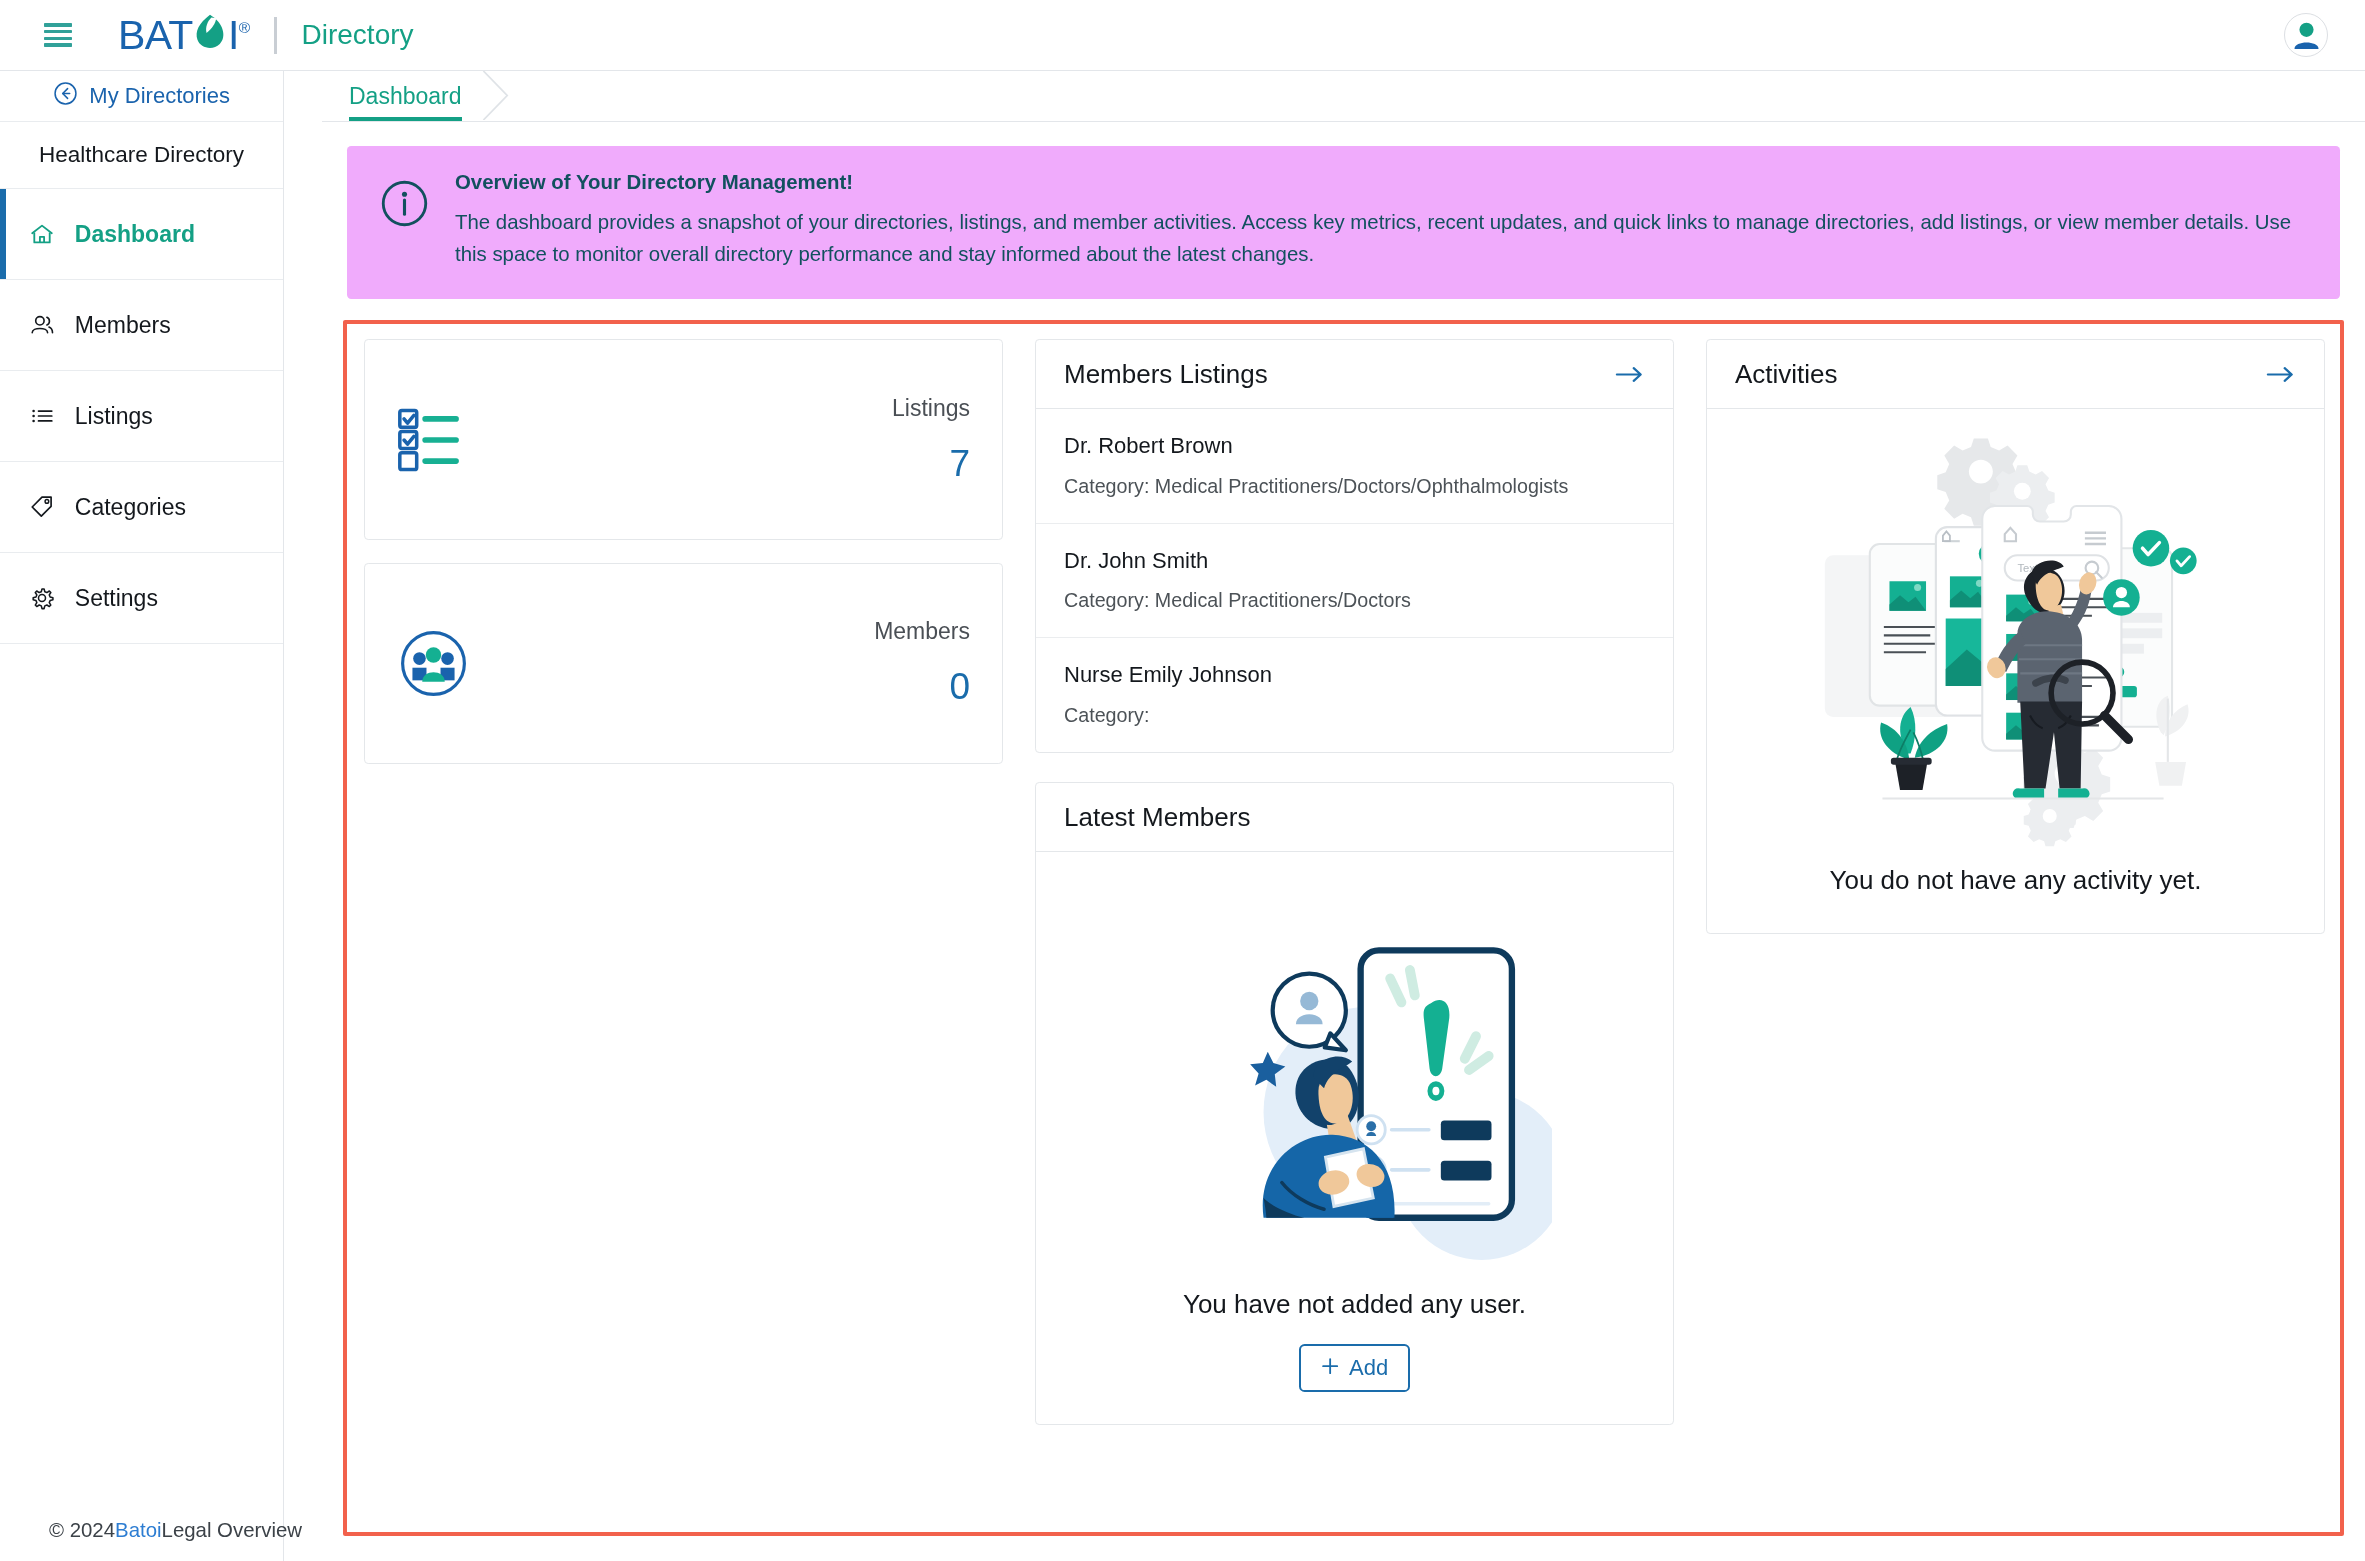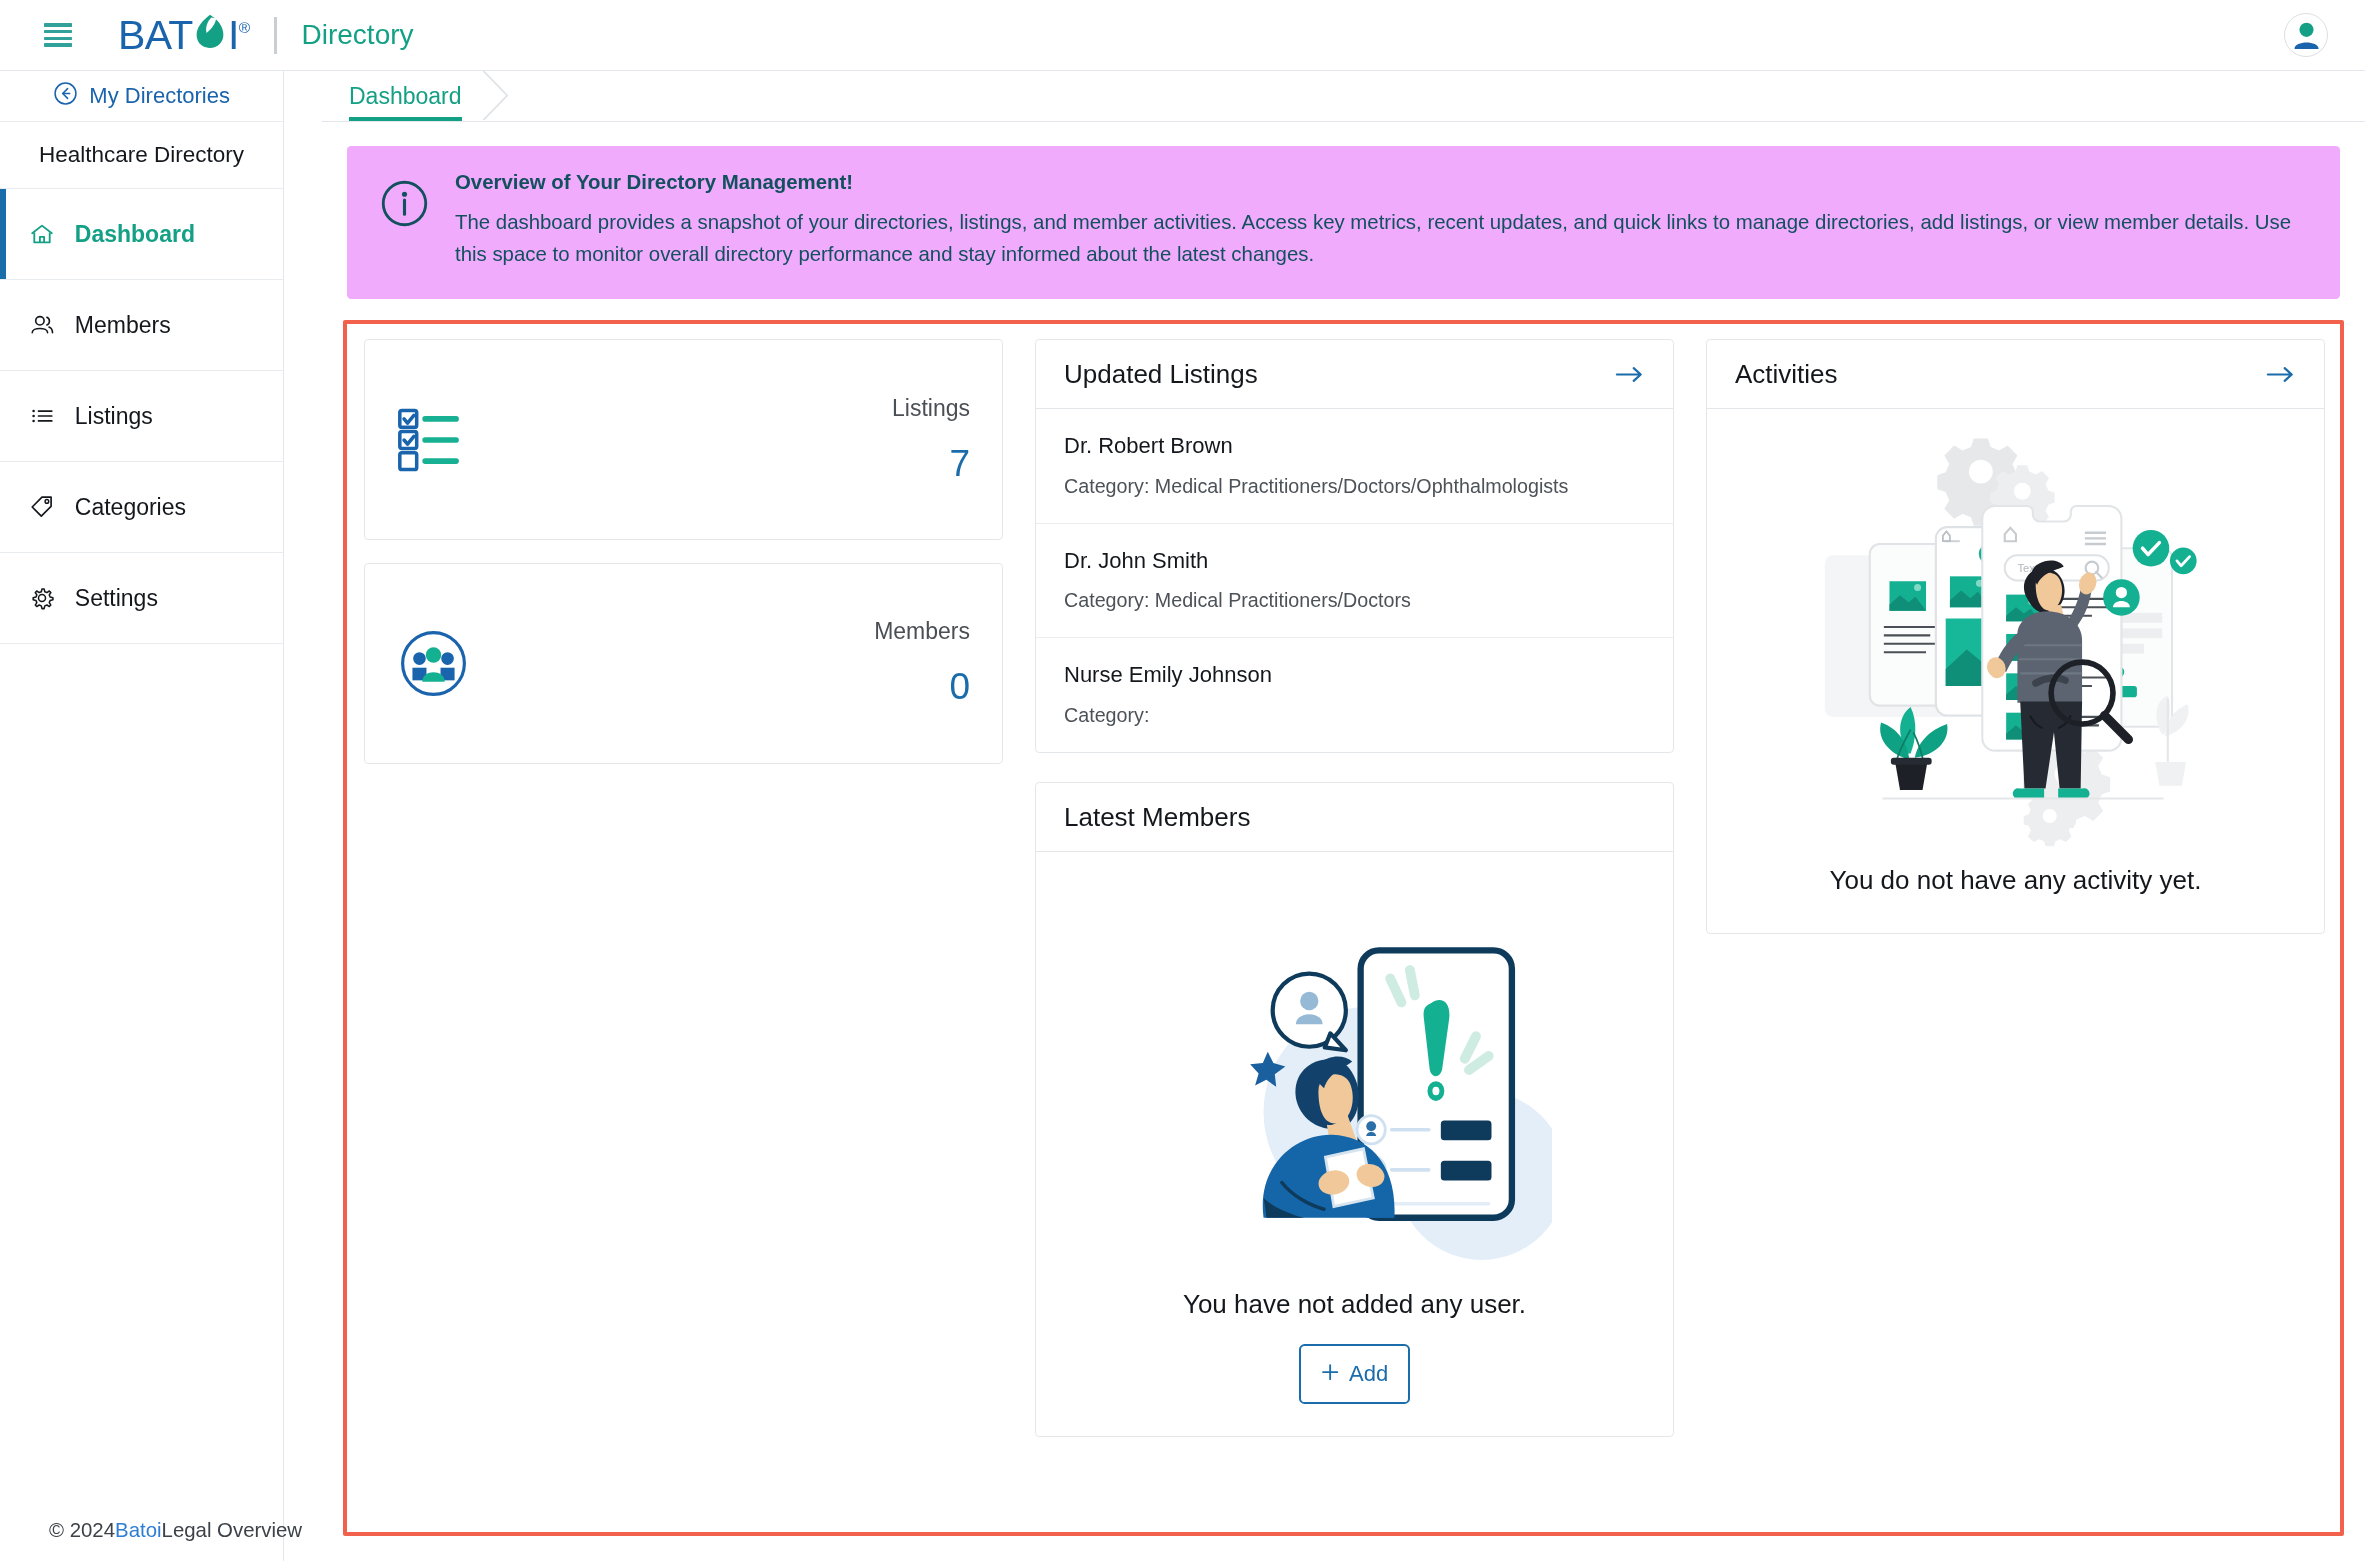--- a/index.html
+++ b/index.html
@@ -169,21 +169,21 @@
 
   .listing-row { padding: 24px 28px 25px 28px; border-bottom: 1.4px solid #ebedef; }
   .listing-row:last-child { border-bottom: none; }
   .listing-name { font-size: 22px; color: #14181d; margin-bottom: 15.5px; }
   .listing-cat  { font-size: 19.7px; color: #4c5257; }
 
   .empty-wrap { padding: 28px 0 32px 0; text-align:center; }
   .empty-text { font-size: 26px; color: #14181d; margin-top: 12.7px; }
   .add-btn {
     margin: 24px auto 0 auto;
-    width: 111px; height: 60px;
+    width: 111px; height: 48px;
     border: 2.1px solid #1a6cab; border-radius: 5.6px;
     background: #fff; color: #1a6cab; font-size: 22px;
     display:flex; align-items:center; justify-content:center; gap: 9.8px;
     cursor:pointer; font-family: "Liberation Sans", sans-serif;
   }
   .act-empty-text { font-size: 26px; color:#14181d; text-align:center; padding: 4.2px 0 37px 0; }
 </style>
 </head>
 <body>
 
@@ -359,21 +359,21 @@
           <div class="stat-value">0</div>
         </div>
       </div>
 
     </div>
 
     <div class="col-mid">
 
       <div class="card" style="margin-bottom:29.5px;">
         <div class="panel-head">
-          <div class="panel-title">Updated Listings</div>
+          <div class="panel-title">Members Listings</div>
           <div class="panel-arrow">
             <svg width="31" height="21" viewBox="0 0 44 30">
               <path d="M4 15 H37 M28 6 L38 15 L28 24" fill="none" stroke="#1a6cab" stroke-width="3.2" stroke-linecap="round" stroke-linejoin="round"></path>
             </svg>
           </div>
         </div>
 
         <div class="listing-row">
           <div class="listing-name">Dr. Robert Brown</div>
           <div class="listing-cat">Category: Medical Practitioners/Doctors/Ophthalmologists</div>

